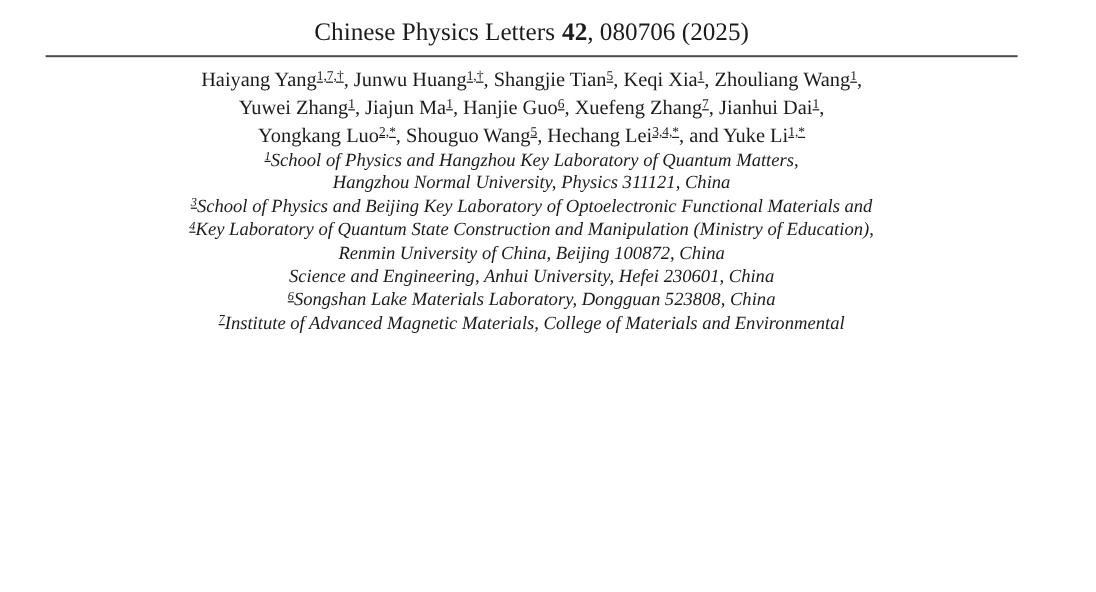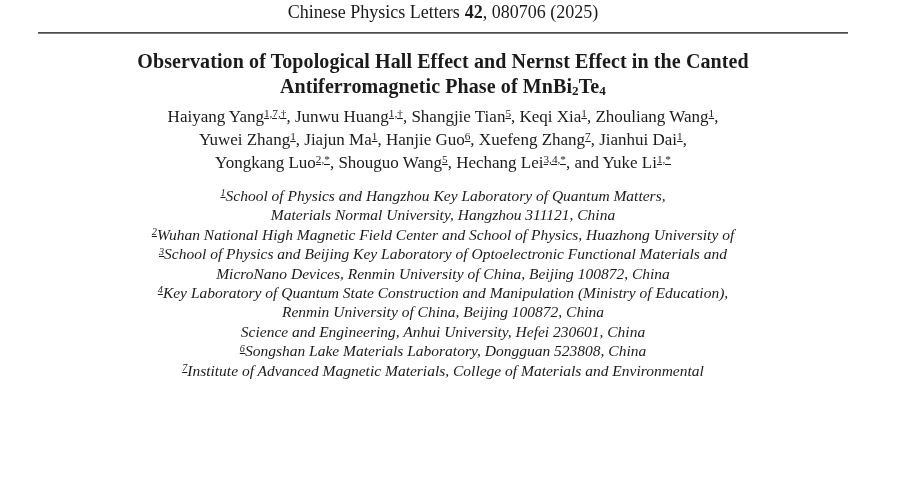--- a/index.html
+++ b/index.html
@@ -13,21 +13,22 @@
     background: #ffffff;
     font-family: "Liberation Serif", "DejaVu Serif", serif;
     color: #1b1b1b;
   }
   .content {
     margin-left: 38px;
     width: 810px;
     text-align: center;
   }
   .journal-line {
-    font-size: 18px;
+    padding-top: 14px;
+    font-size: 21px;
     line-height: 25px;
   }
   .vol {
     font-weight: 700;
     margin-left: 0.28em;
   }
   .rule {
     height: 2px;
     margin-top: 7px;
     background: linear-gradient(to bottom, #4c4c4c 60%, #cfcfcf);
@@ -38,21 +39,20 @@
     line-height: 24.5px;
     font-weight: 700;
     letter-spacing: 0.1px;
   }
   .authors {
     margin-top: 7px;
     font-size: 17px;
     line-height: 23px;
   }
   .affils {
-    margin-top: 12px;
     font-size: 15.5px;
     line-height: 19.4px;
     font-style: italic;
   }
   sup, sub {
     font-size: 0.66em;
     line-height: 0;
     vertical-align: baseline;
     position: relative;
   }
@@ -64,37 +64,31 @@
 
 <div class="page">
   <div class="content">
 
     <div class="journal-line">
       <span>Chinese Physics Letters</span><span class="vol">42</span><span>, 080706 (2025)</span>
     </div>
 
     <div class="rule"></div>
 
-    <h1 class="title" id="title">
-        <div>Observation of Topological Hall Effect and Nernst Effect in the Canted</div>
-        <div>Antiferromagnetic Phase of MnBi<sub>2</sub>Te<sub>4</sub></div>
-      </h1>
 
     <div class="authors" id="authors">
         <div>Haiyang Yang<sup>1,7,†</sup>, Junwu Huang<sup>1,†</sup>, Shangjie Tian<sup>5</sup>, Keqi Xia<sup>1</sup>, Zhouliang Wang<sup>1</sup>,</div>
         <div>Yuwei Zhang<sup>1</sup>, Jiajun Ma<sup>1</sup>, Hanjie Guo<sup>6</sup>, Xuefeng Zhang<sup>7</sup>, Jianhui Dai<sup>1</sup>,</div>
         <div>Yongkang Luo<sup>2,*</sup>, Shouguo Wang<sup>5</sup>, Hechang Lei<sup>3,4,*</sup>, and Yuke Li<sup>1,*</sup></div>
       </div>
 
     <div class="affils" id="affils">
         <div><sup>1</sup>School of Physics and Hangzhou Key Laboratory of Quantum Matters,</div>
-        <div>Materials Normal University, Hangzhou 311121, China</div>
-        <div><sup>2</sup>Wuhan National High Magnetic Field Center and School of Physics, Huazhong University of</div>
+        <div>Hangzhou Normal University, Physics 311121, China</div>
         <div><sup>3</sup>School of Physics and Beijing Key Laboratory of Optoelectronic Functional Materials and</div>
-        <div>MicroNano Devices, Renmin University of China, Beijing 100872, China</div>
         <div><sup>4</sup>Key Laboratory of Quantum State Construction and Manipulation (Ministry of Education),</div>
         <div>Renmin University of China, Beijing 100872, China</div>
         <div>Science and Engineering, Anhui University, Hefei 230601, China</div>
         <div><sup>6</sup>Songshan Lake Materials Laboratory, Dongguan 523808, China</div>
         <div><sup>7</sup>Institute of Advanced Magnetic Materials, College of Materials and Environmental</div>
       </div>
 
   </div>
 </div>
 

